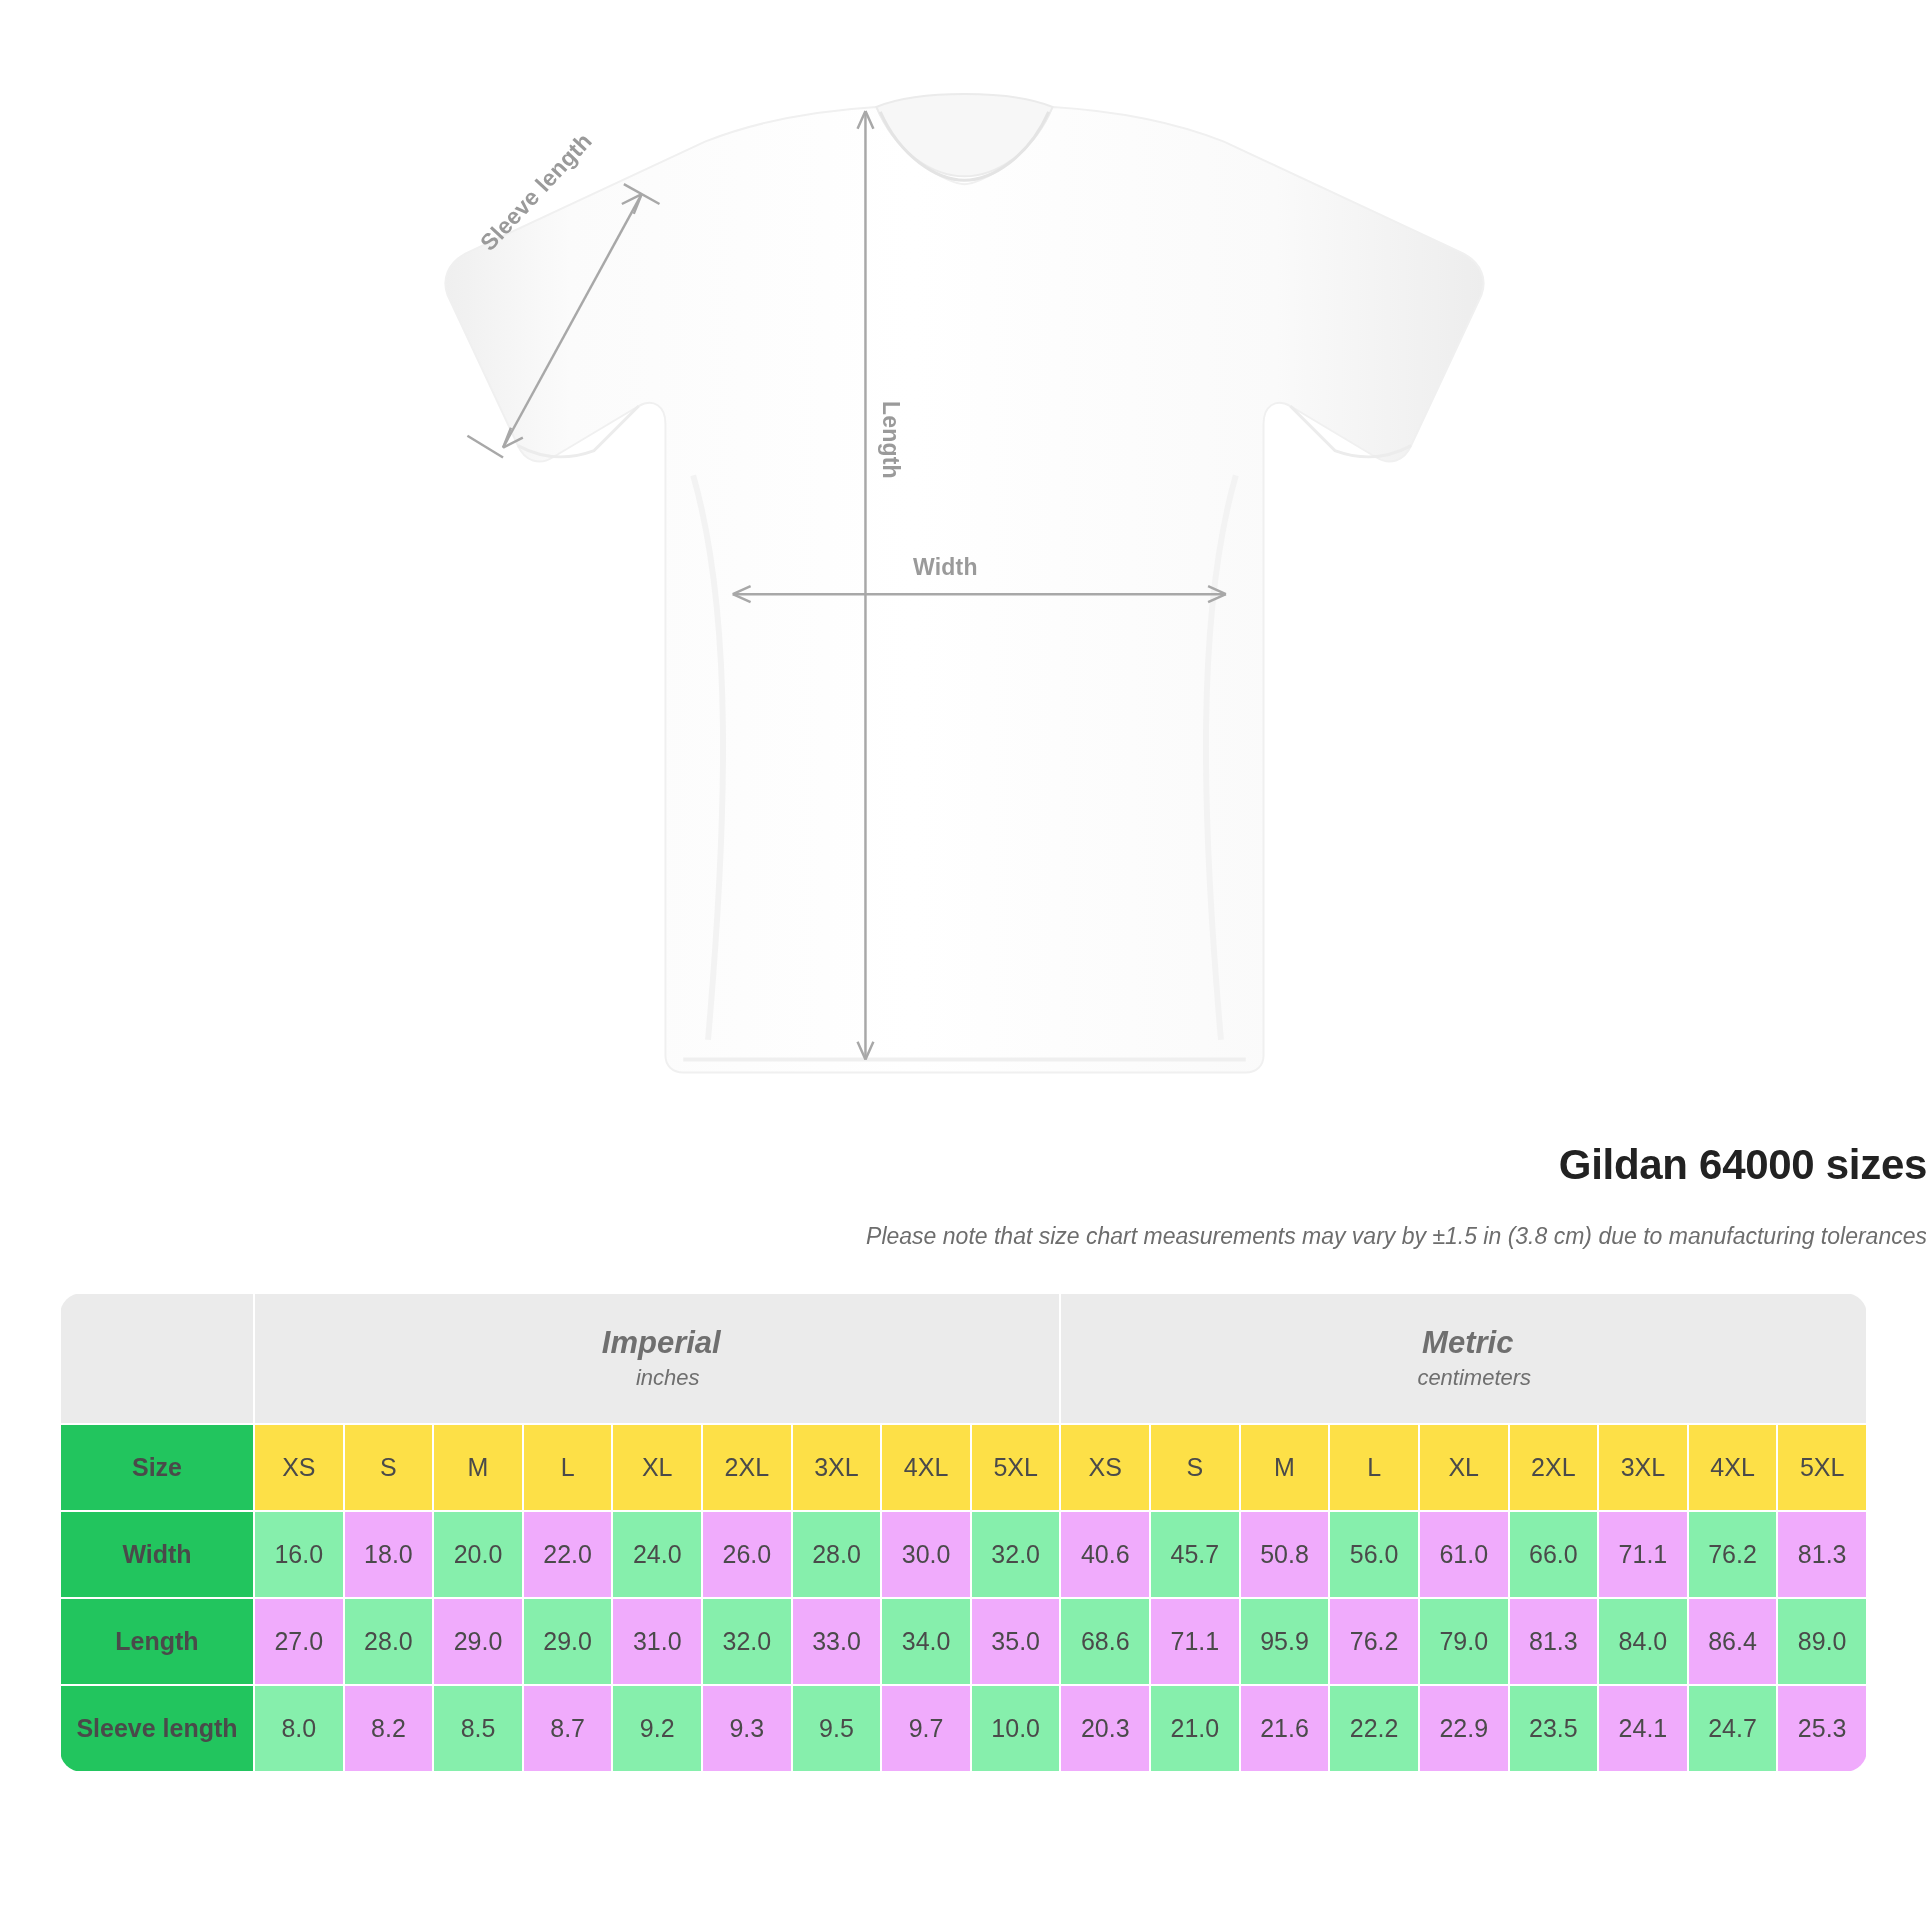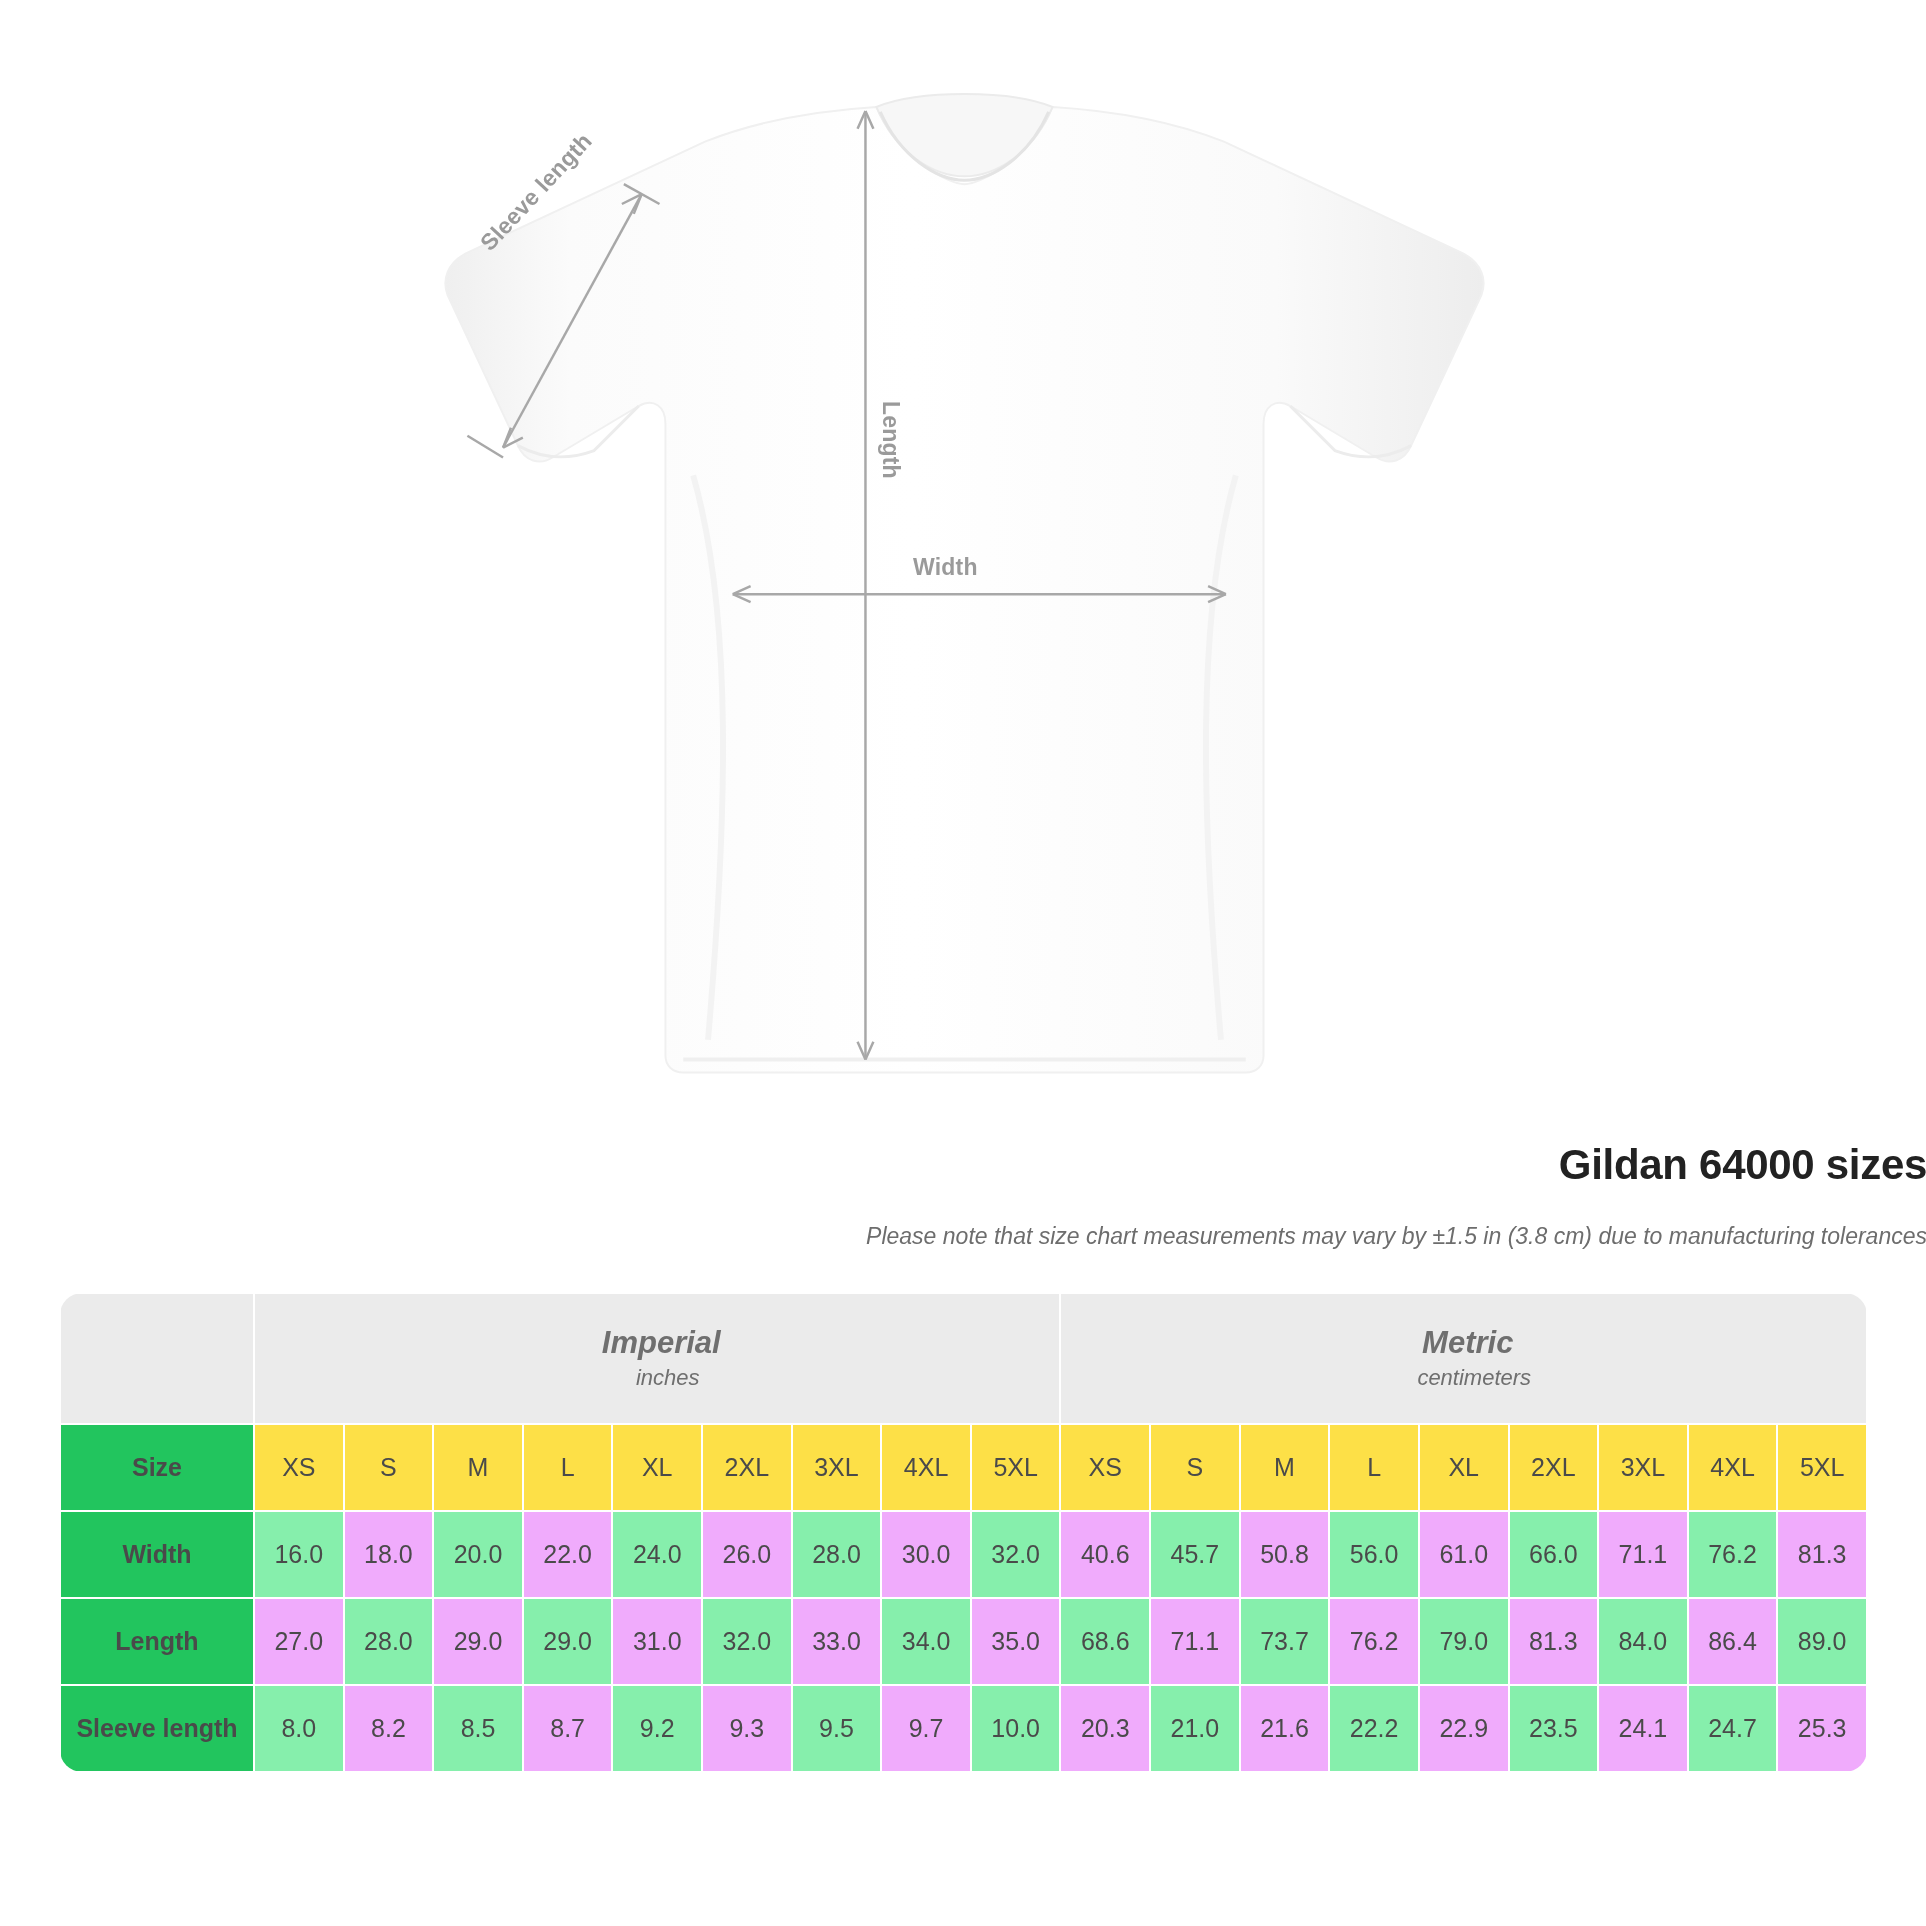--- a/index.html
+++ b/index.html
@@ -299,21 +299,21 @@
           <td class="cell-a">28.0</td>
           <td class="cell-b">29.0</td>
           <td class="cell-a">29.0</td>
           <td class="cell-b">31.0</td>
           <td class="cell-a">32.0</td>
           <td class="cell-b">33.0</td>
           <td class="cell-a">34.0</td>
           <td class="cell-b">35.0</td>
           <td class="cell-a">68.6</td>
           <td class="cell-b">71.1</td>
-          <td class="cell-a">73.7</td>
+          <td class="cell-a">95.9</td>
           <td class="cell-b">76.2</td>
           <td class="cell-a">79.0</td>
           <td class="cell-b">81.3</td>
           <td class="cell-a">84.0</td>
           <td class="cell-b">86.4</td>
           <td class="cell-a">89.0</td>
         </tr>
 
         <tr>
           <td class="row-head first-col bl">Sleeve length</td>

